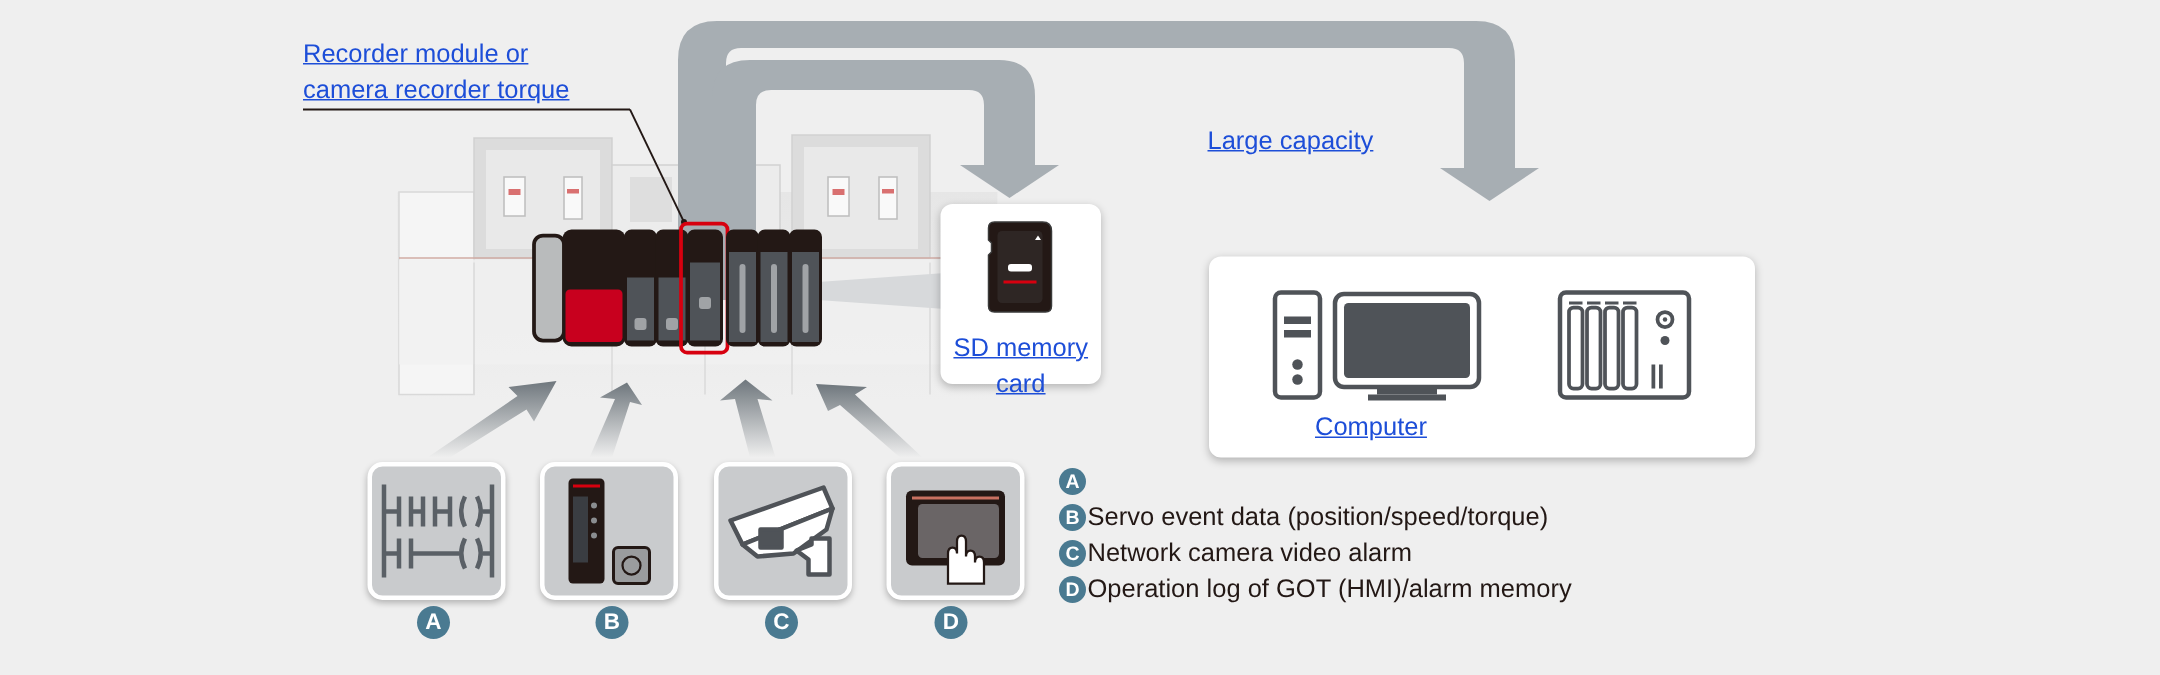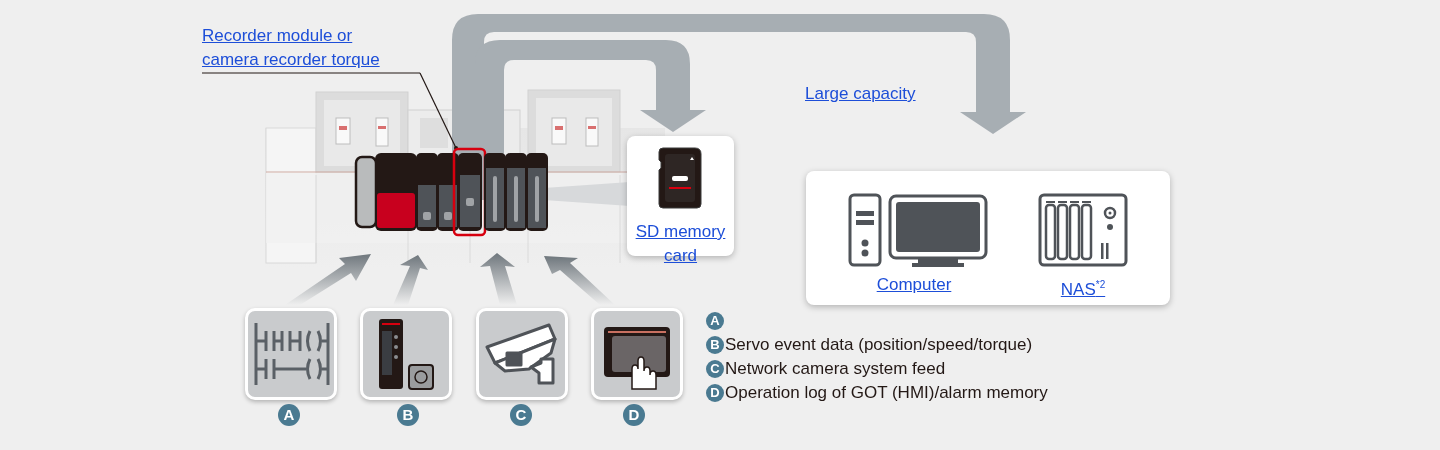--- a/index.html
+++ b/index.html
@@ -145,21 +145,20 @@
     <rect x="20" y="8" width="9" height="2" fill="#4f5358"></rect>
     <rect x="32" y="8" width="9" height="2" fill="#4f5358"></rect>
     <rect x="44" y="8" width="9" height="2" fill="#4f5358"></rect>
     <circle cx="72" cy="20" r="5" fill="none" stroke="#4f5358" stroke-width="2.5"></circle>
     <circle cx="72" cy="20" r="1.5" fill="#4f5358"></circle>
     <circle cx="72" cy="34" r="3" fill="#4f5358"></circle>
     <rect x="63" y="50" width="2.5" height="16" fill="#4f5358"></rect>
     <rect x="68" y="50" width="2.5" height="16" fill="#4f5358"></rect>
   </svg>
   <div class="abs label" style="left:48px;top:102px;width:120px;text-align:center;">Computer</div>
-  <div class="abs label" style="left:222px;top:102px;width:110px;text-align:center;"><span>NAS</span><sup>*2</sup></div>
 </div>
 
 <div class="tile" style="left:245px;top:308px;">
   <svg width="86" height="86">
     <g stroke="#5a6066" stroke-width="3" fill="none">
       <line x1="8" y1="12" x2="8" y2="74"></line>
       <line x1="80" y1="12" x2="80" y2="74"></line>
       <line x1="8" y1="30" x2="18" y2="30"></line>
         <line x1="18" y1="20" x2="18" y2="40"></line>
       <line x1="26" y1="20" x2="26" y2="40"></line>
@@ -220,19 +219,19 @@
 <div class="legend">
   <div class="legend-row">
     <span class="lbadge">A</span>
   </div>
   <div class="legend-row">
     <span class="lbadge">B</span>
     <span>Servo event data (position/speed/torque)</span>
   </div>
   <div class="legend-row">
     <span class="lbadge">C</span>
-    <span>Network camera system feed</span>
+    <span>Network camera video alarm</span>
   </div>
   <div class="legend-row">
     <span class="lbadge">D</span>
     <span>Operation log of GOT (HMI)/alarm memory</span>
   </div>
 </div>
 
 </body></html>

